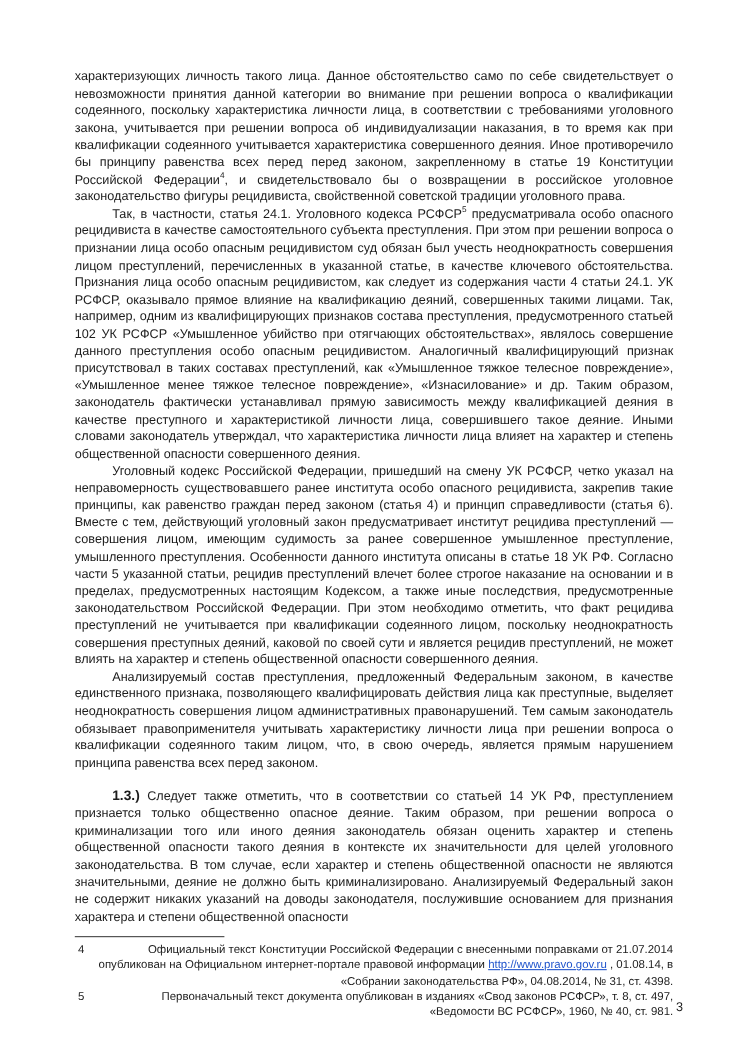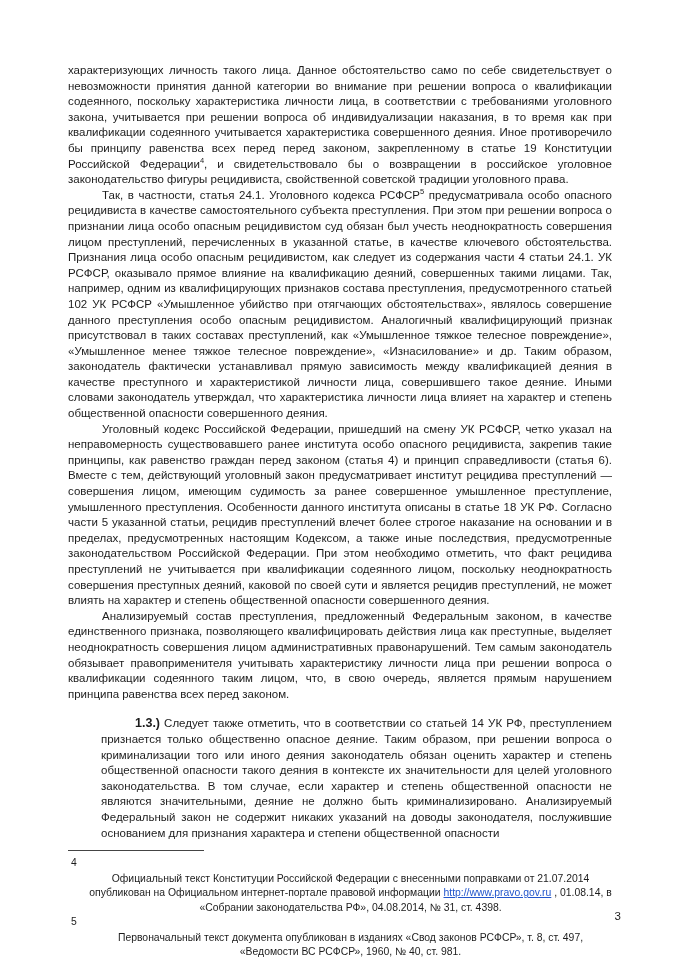--- a/index.html
+++ b/index.html
@@ -18,40 +18,40 @@
     color: #1c1c1c;
     overflow: hidden;
   }
   .body-text p {
     margin: 0;
     font-size: 11.5px;
     line-height: 15.6px;
     text-align: justify;
   }
   .body-text p.indent { text-indent: 34px; }
-  .body-text p.space-before { margin-top: 14px; margin-left: 33px; }
+  .body-text p.space-before { margin-top: 14px; }
   sup.fn-ref {
     font-size: 7.5px;
     line-height: 0;
     vertical-align: super;
   }
   b.section-num { font-weight: bold; font-size: 12.5px; }
   .fn-sep {
     width: 136px;
     border: 0;
     border-top: 1.2px solid #444;
     margin: 9px 0 5px 0;
   }
   .footnotes {
     font-size: 10.4px;
     line-height: 14.2px;
   }
   .fn-row { display: flex; }
   .fn-num { flex: 0 0 18px; padding-left: 3px; }
-  .fn-text { flex: 1; text-align: center; margin-top: 16px; }
+  .fn-text { flex: 1; text-align: right; }
   a.doc-link { text-decoration: underline; cursor: pointer; }
   .page-number {
     position: absolute;
     right: 57px;
     bottom: 38px;
     font-size: 11.5px;
   }
 </style>
 </head>
 <body>

